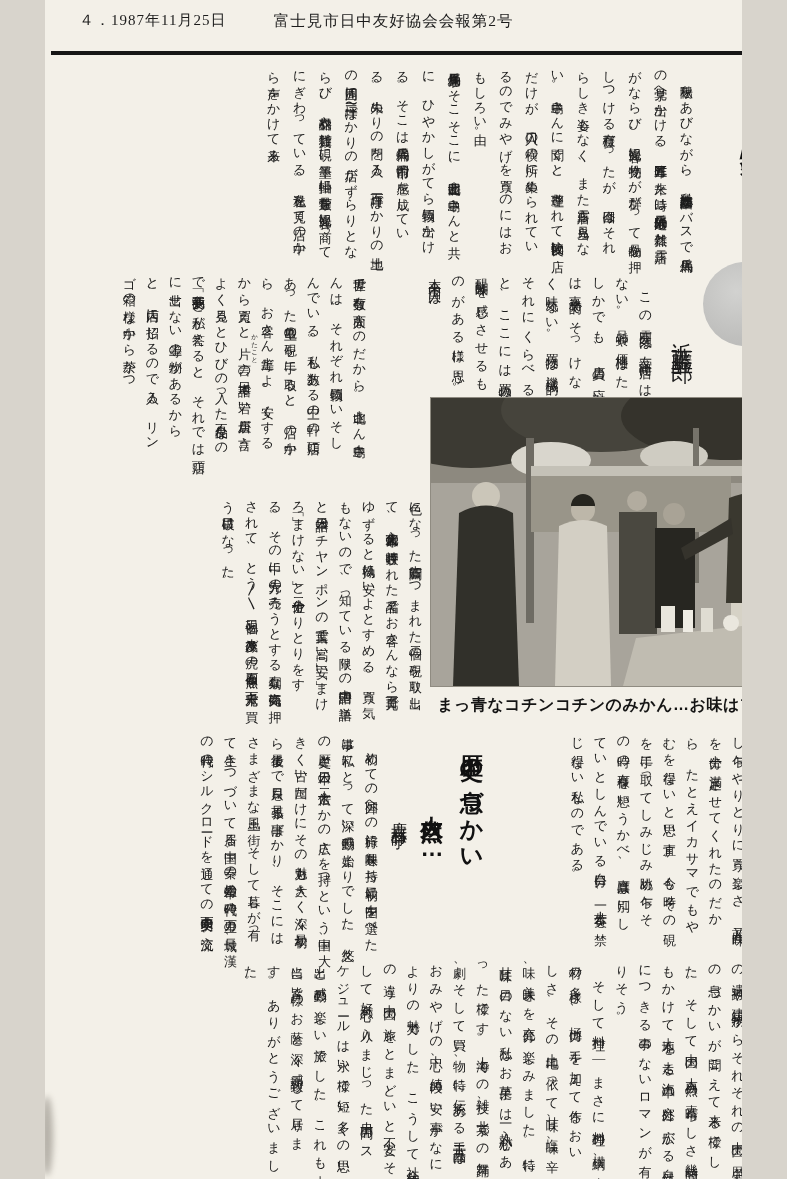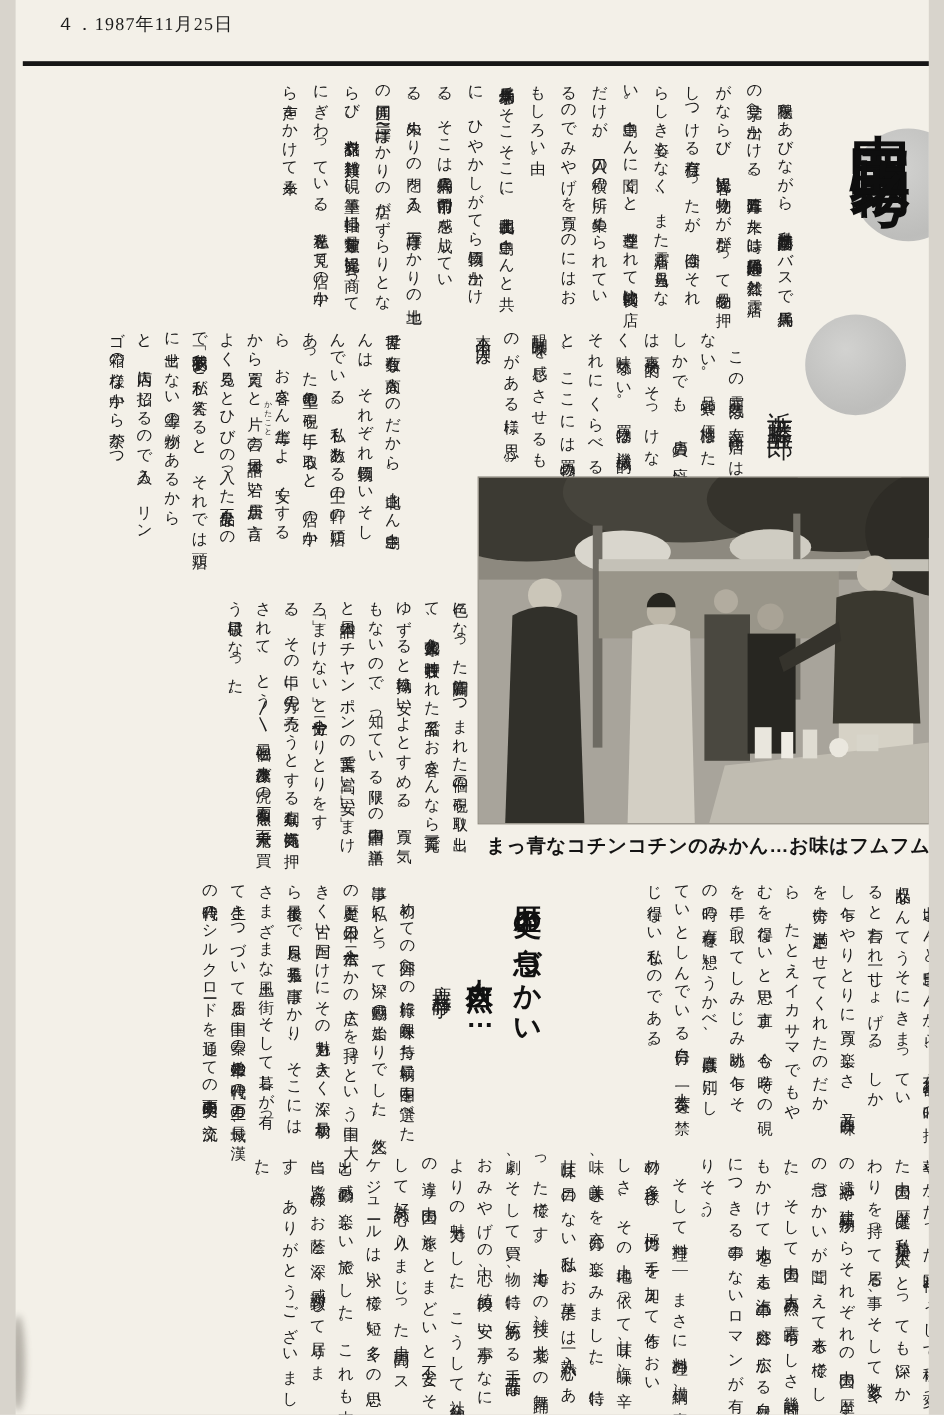--- a/index.html
+++ b/index.html
@@ -1,17 +1,17 @@
 <!DOCTYPE html>
 <html lang="ja"><head>
 <meta charset="utf-8">
 <style>
   html,body{margin:0;padding:0;}
   body{background:#d8d4cc;font-family:"Liberation Serif",serif;}
-  .page{position:relative;width:761px;height:1179px;margin:0 auto;
+  .page{position:relative;width:697px;height:1179px;margin:0 auto;
         background:#f3f0e8;overflow:hidden;color:#1b1b1b;}
 
   
   .hdr{position:absolute;top:0;left:0;right:0;height:50px;}
   .hdr .pageno{position:absolute;left:34px;top:11px;font-size:15px;letter-spacing:1px;}
   .hdr .journal{position:absolute;left:0;right:0;top:11px;text-align:center;
                 font-size:15.5px;letter-spacing:1px;}
   .rule{position:absolute;top:51px;left:6px;width:775px;height:4px;background:#161616;}
 
   
@@ -55,20 +55,21 @@
   .smudge{position:absolute;left:-4px;top:1096px;width:12px;height:80px;background:#6b655c;
           border-radius:50%;filter:blur(3px);opacity:.45;}
 </style>
 </head>
 <body>
 
 <div class="page">
 
   <div class="hdr">
     <span class="pageno">４．1987年11月25日</span>
+    <span class="journal">富士見市日中友好協会会報第2号</span>
   </div>
   <div class="rule"></div>
 
   <div class="t1wrap">
     <div class="circle c1"></div>
     <div class="circle c2"></div>
     <div class="title1">中国買物考</div>
   </div>
   <div class="v author1">近藤正五郎</div>
 

